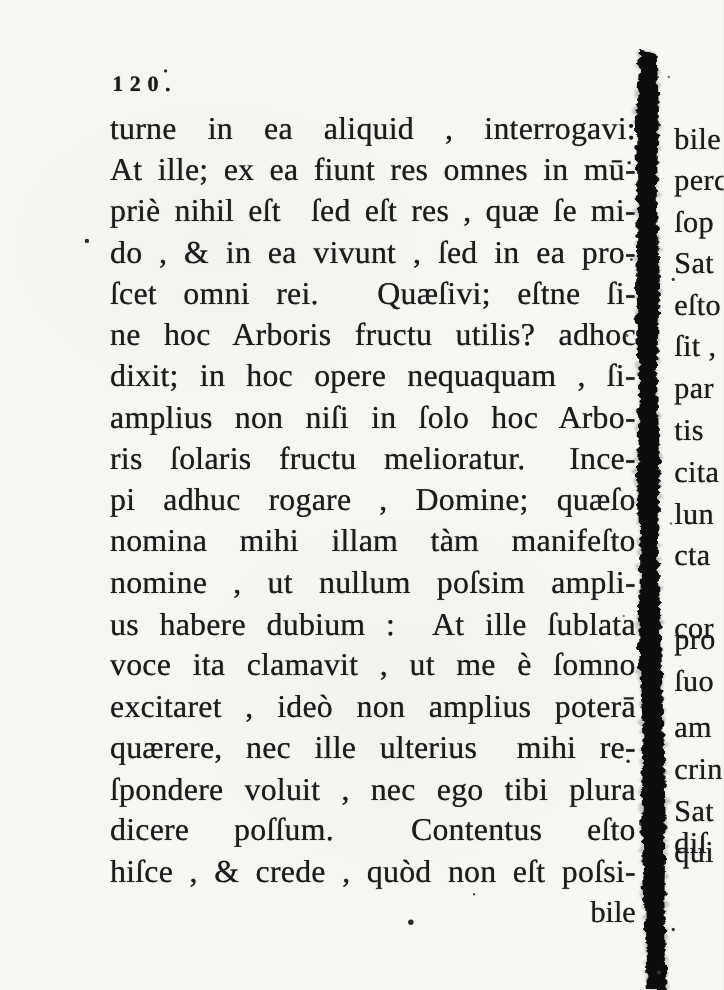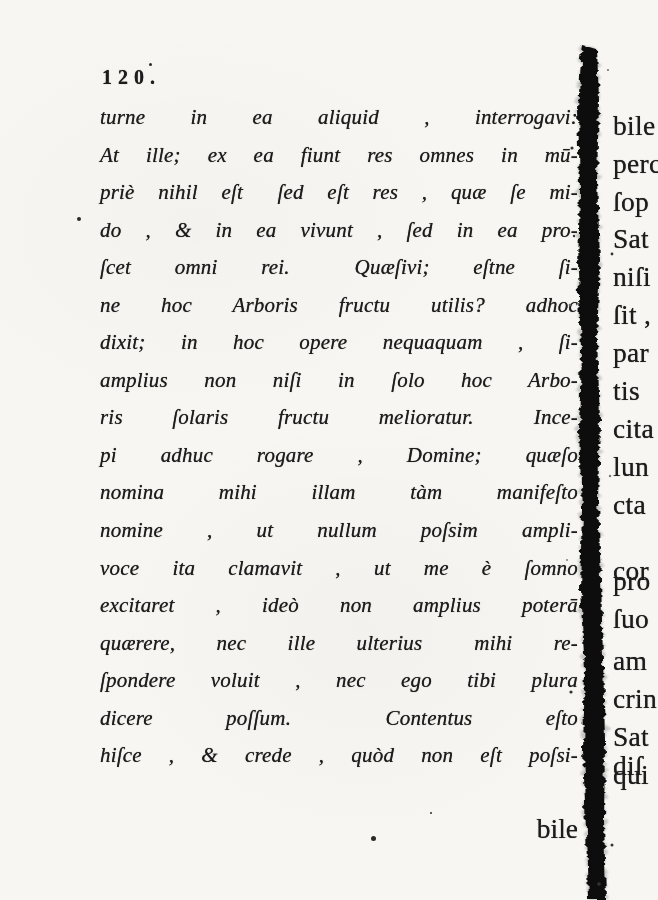--- a/index.html
+++ b/index.html
@@ -14,24 +14,24 @@
     font-family:"Liberation Serif","DejaVu Serif",serif;
     color:#1c1c1c;
   }
   .ink{ text-shadow:0 0 0.7px rgba(25,25,25,0.85); filter:blur(0.22px); }
   .pagenum{
     position:absolute;left:102px;top:66px;
     font-size:20px;letter-spacing:6px;font-weight:600;
   }
   .textblock{ position:absolute;left:100px;top:99px;width:478px; }
   .line{
-    font-size:21px;line-height:37.55px;
+    font-size:29px;line-height:37.55px;
     text-align:justify;text-align-last:justify;
     letter-spacing:0.2px;word-spacing:1px;
-    height:37.55px;overflow:visible;white-space:normal;font-style:italic;
+    height:37.55px;overflow:visible;white-space:normal;
   }
   .catchword{
     position:absolute;left:100px;top:812px;width:478px;
     text-align:right;font-size:27.5px;line-height:34px;
   }
   .rcol-line{
     position:absolute;left:613px;
     font-size:27.5px;line-height:34px;white-space:nowrap;letter-spacing:0.3px;
   }
   .gutter-svg{ position:absolute;left:0;top:0;pointer-events:none; }
@@ -50,36 +50,37 @@
     <div class="line">priè nihil eſt  ſed eſt res , quæ ſe mi-</div>
     <div class="line">do , &amp; in ea vivunt , ſed in ea pro-</div>
     <div class="line">ſcet omni rei.  Quæſivi; eſtne ſi-</div>
     <div class="line">ne hoc Arboris fructu utilis? adhoc</div>
     <div class="line">dixit; in hoc opere nequaquam , ſi-</div>
     <div class="line">amplius non niſi in ſolo hoc Arbo-</div>
     <div class="line">ris ſolaris fructu melioratur.  Ince-</div>
     <div class="line">pi adhuc rogare , Domine; quæſo</div>
     <div class="line">nomina mihi illam tàm manifeſto</div>
     <div class="line">nomine , ut nullum poſsim ampli-</div>
+    <div class="line">us habere dubium :  At ille ſublata</div>
     <div class="line">voce ita clamavit , ut me è ſomno</div>
     <div class="line">excitaret , ideò non amplius poterā</div>
     <div class="line">quærere, nec ille ulterius  mihi re-</div>
     <div class="line">ſpondere voluit , nec ego tibi plura</div>
     <div class="line">dicere poſſum.  Contentus eſto</div>
     <div class="line">hiſce , &amp; crede , quòd non eſt poſsi-</div>
   </div>
 
   <div class="catchword ink">bile</div>
 
   <div>
     <div class="rcol-line ink" style="top:109px">bile</div>
     <div class="rcol-line ink" style="top:147px">perc</div>
     <div class="rcol-line ink" style="top:185px">ſop</div>
     <div class="rcol-line ink" style="top:222px">Sat</div>
-    <div class="rcol-line ink" style="top:260px">niſi</div>
+    <div class="rcol-line ink" style="top:260px">eſto</div>
     <div class="rcol-line ink" style="top:298px">ſit ,</div>
     <div class="rcol-line ink" style="top:336px">par</div>
     <div class="rcol-line ink" style="top:374px">tis</div>
     <div class="rcol-line ink" style="top:412px">cita</div>
     <div class="rcol-line ink" style="top:450px">lun</div>
     <div class="rcol-line ink" style="top:488px">cta</div>
     <div class="rcol-line ink" style="top:554px">cor</div>
     <div class="rcol-line ink" style="top:564px">pro</div>
     <div class="rcol-line ink" style="top:602px">ſuo</div>
     <div class="rcol-line ink" style="top:644px">am</div>

